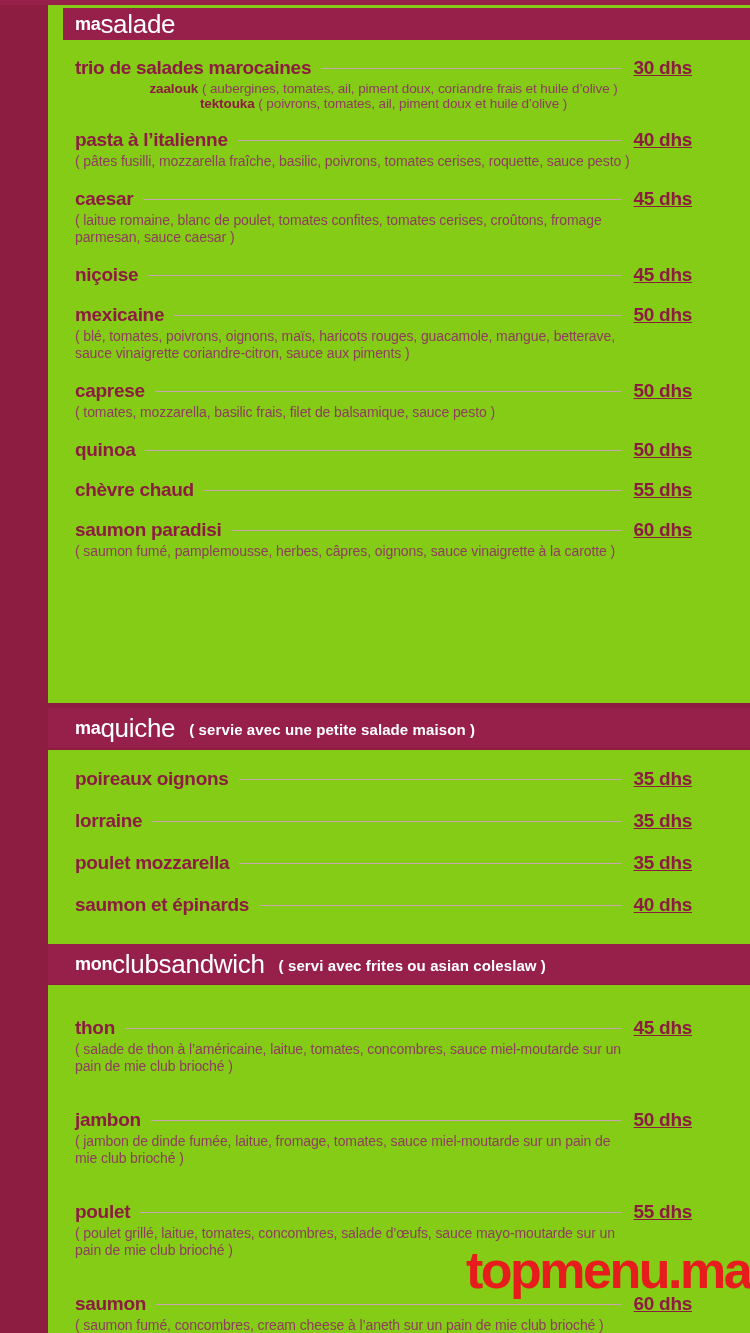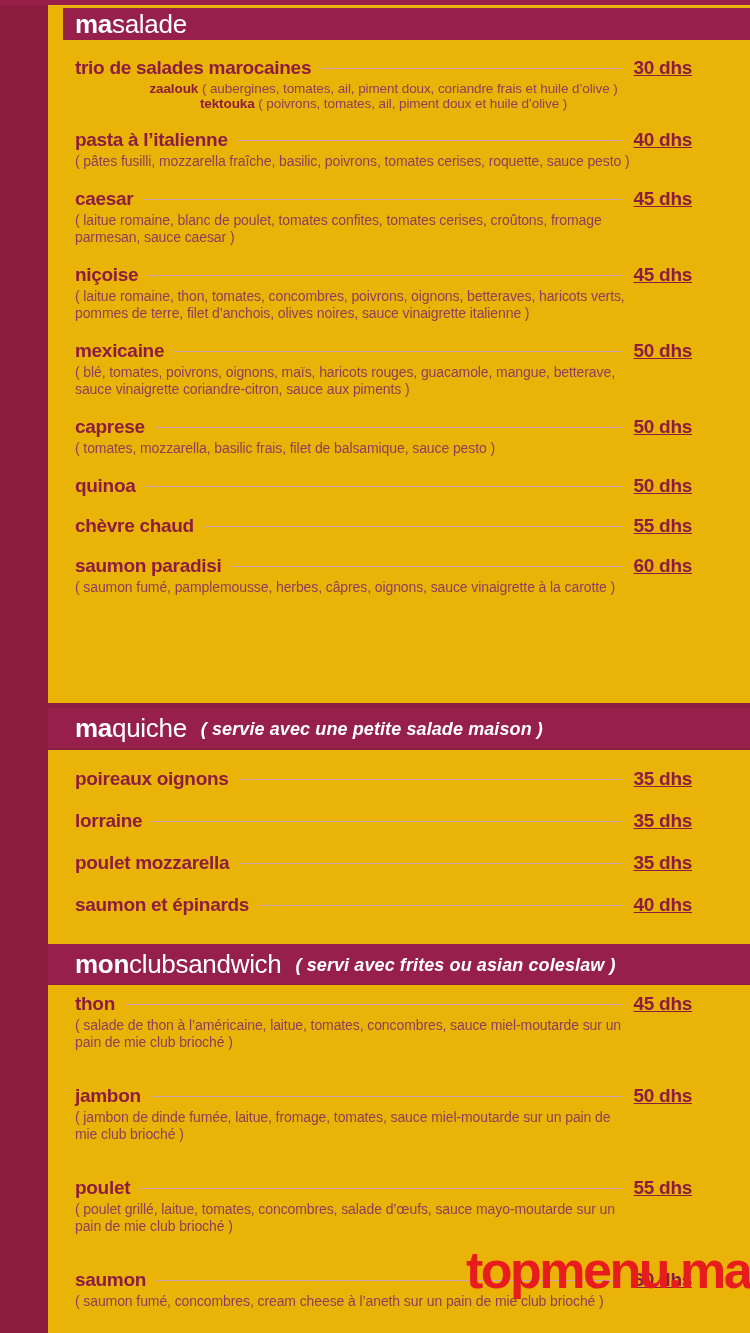--- a/index.html
+++ b/index.html
@@ -3,37 +3,37 @@
 <meta charset="utf-8">
 <style>
   html,body{margin:0;padding:0;background:#6e142f;}
   .page{
     position:relative;width:750px;height:1333px;margin:0 auto;
     background:#8e1e41;overflow:hidden;
     font-family:"Liberation Sans", sans-serif;
   }
   .left-rail{position:absolute;left:0;top:0;width:48px;height:1333px;background:#8e1e41;}
   .top-strip{position:absolute;left:0;top:0;width:750px;height:5px;background:#97204a;}
-  .card{position:absolute;background:#eab308;}
+  .card{position:absolute;background:#84cc16;}
   .card-salades{left:48px;top:5px;width:702px;height:698px;}
   .card-quiches{left:48px;top:750px;width:702px;height:219px;}
   .card-club{left:48px;top:985px;width:702px;height:348px;}
   .band{
     position:absolute;background:#97204a;color:#ffffff;
     display:flex;align-items:center;z-index:3;
   }
   .band-salade{left:63px;top:8px;width:683px;height:32px;padding-left:12px;}
   .band-quiche{left:48px;top:708px;width:702px;height:40px;padding-left:27px;}
   .band-club{left:48px;top:944px;width:702px;height:40px;padding-left:27px;}
-  .band-bold{font-size:26px;font-weight:700;letter-spacing:-0.3px;}
+  .band-bold{font-size:18px;font-weight:700;letter-spacing:-0.3px;}
   .band-light{font-size:26px;font-weight:400;letter-spacing:-0.3px;}
-  .band-note{font-size:18px;font-weight:700;margin-left:14px;padding-top:3px;letter-spacing:0.1px;font-style:italic;}
+  .band-note{font-size:15px;font-weight:700;margin-left:14px;padding-top:3px;letter-spacing:0.1px;}
   .content-salades{padding:52px 58px 0 27px;}
   .content-quiches{padding:18px 58px 0 27px;}
-  .content-club{padding:8px 58px 0 27px;}
+  .content-club{padding:8px 58px 0 27px;margin-top:24px;}
   .item{margin-bottom:18px;}
   .card-club .item{margin-bottom:34px;}
   .card-quiches .item{margin-bottom:20px;}
   .row{display:flex;align-items:center;height:22px;}
   .iname{
     font-size:19px;font-weight:700;color:#8c1d40;
     white-space:nowrap;letter-spacing:-0.3px;
   }
   .leader{
     flex:1;height:0;border-top:1px solid #c9a4b1;
@@ -98,21 +98,20 @@
         </div>
         <div class="desc">( laitue romaine, blanc de poulet, tomates confites, tomates cerises, croûtons, fromage parmesan, sauce caesar )</div>
       </div>
 
       <div class="item">
         <div class="row">
           <span class="iname">niçoise</span>
           <span class="leader"></span>
           <span class="price">45 dhs</span>
         </div>
-        <div class="desc">( laitue romaine, thon, tomates, concombres, poivrons, oignons, betteraves, haricots verts, pommes de terre, filet d’anchois, olives noires, sauce vinaigrette italienne )</div>
       </div>
 
       <div class="item">
         <div class="row">
           <span class="iname">mexicaine</span>
           <span class="leader"></span>
           <span class="price">50 dhs</span>
         </div>
         <div class="desc">( blé, tomates, poivrons, oignons, maïs, haricots rouges, guacamole, mangue, betterave, sauce vinaigrette coriandre-citron, sauce aux piments )</div>
       </div>

